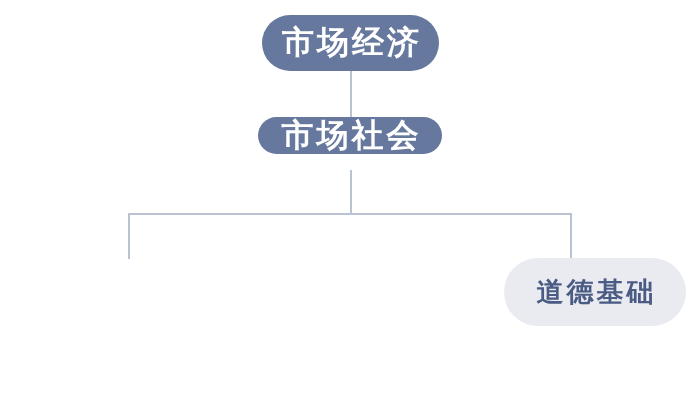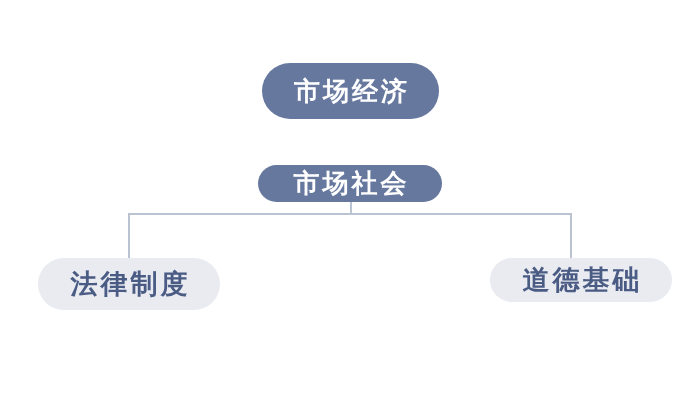--- a/index.html
+++ b/index.html
@@ -27,34 +27,33 @@
     justify-content: center;
     border-radius: 999px;
     letter-spacing: 3px;
     text-indent: 3px; 
     white-space: nowrap;
     user-select: none;
   }
   .node.primary {
     background: var(--primary-node-bg);
     color: var(--primary-node-text);
-    font-size: 26px;
+    font-size: 32px;
     font-weight: 700;
-    margin-top: 48px;
   }
   .node.secondary {
     background: var(--secondary-node-bg);
     color: var(--secondary-node-text);
     font-size: 27px;
     font-weight: 700;
   }
   #node-root        { left: 262px; top: 15px;  width: 177px; height: 56px; }
   #node-level2      { left: 258px; top: 117px; width: 184px; height: 37px; }
   #node-branch-left { left: 38px;  top: 258px; width: 182px; height: 52px; }
-  #node-branch-right{ left: 490px; top: 258px; width: 182px; height: 44px; }
+  #node-branch-right{ left: 504px; top: 258px; width: 182px; height: 68px; }
   #node-leaf-left   { left: 38px;  top: 338px; width: 182px; height: 50px; }
   #node-leaf-right  { left: 478px; top: 338px; width: 182px; height: 50px; }
 
   .connector { position: absolute; background: var(--connector); }
   #conn-root-level2   { left: 350px; top: 69px;  width: 2px;   height: 49px; }
   #conn-level2-stem   { left: 350px; top: 170px; width: 2px;   height: 45px; }
   #conn-horizontal    { left: 128px; top: 213px; width: 444px; height: 2px;  }
   #conn-drop-left     { left: 128px; top: 213px; width: 2px;   height: 46px; }
   #conn-drop-right    { left: 570px; top: 213px; width: 2px;   height: 46px; }
 </style>
@@ -70,23 +69,20 @@
   <div class="connector" id="conn-drop-right"></div>
 
   <div class="node primary" id="node-root">
     <span>市场经济</span>
   </div>
 
   <div class="node primary" id="node-level2">
     <span>市场社会</span>
   </div>
 
-  <div class="node secondary" id="node-branch-left">
-    <span>法律制度</span>
-  </div>
 
   <div class="node secondary" id="node-branch-right">
     <span>道德基础</span>
   </div>
 
 
 
 </div>
 
 </body></html>

